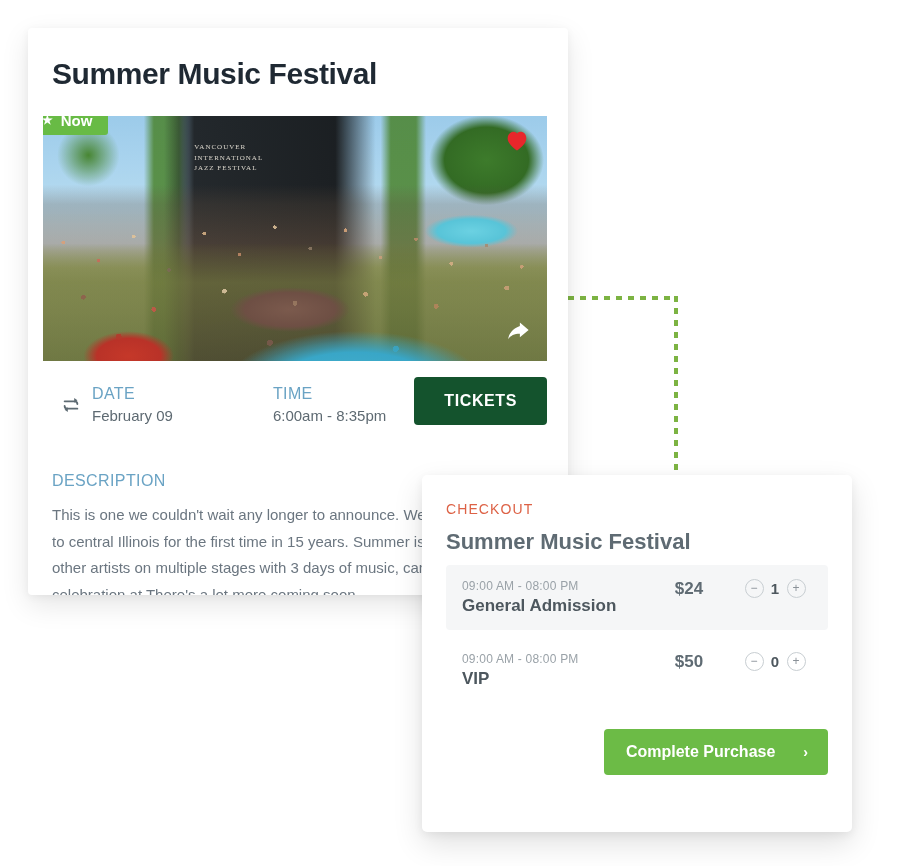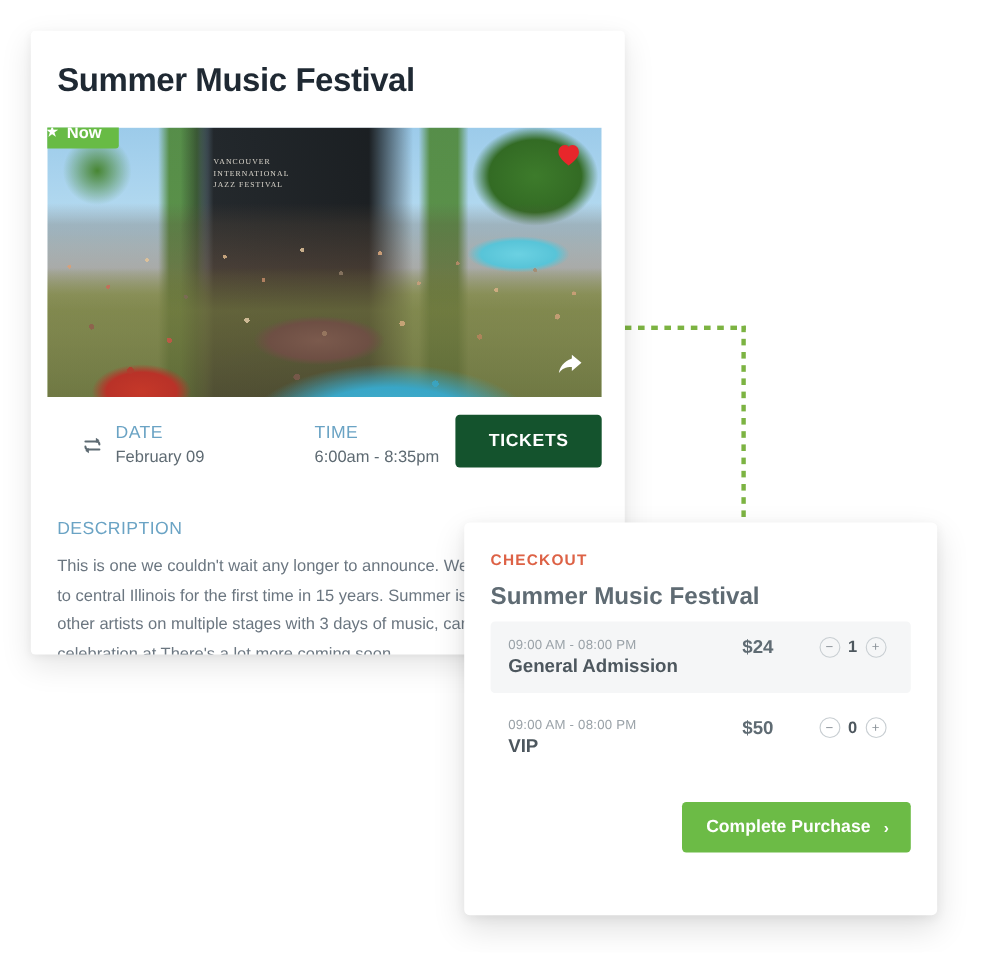--- a/index.html
+++ b/index.html
@@ -126,21 +126,21 @@
     content: ""; position: absolute; left: 0; bottom: -7px;
     border-width: 7px 8px 0 0; border-style: solid;
     border-color: #4f9a32 transparent transparent transparent;
   }
   .now-star { margin-right: 8px; font-size: 12px; line-height: 1; }
 
   .heart-icon { position: absolute; right: 16px; top: 10px; width: 28px; height: 28px; cursor: pointer; }
   .share-icon { position: absolute; right: 14px; bottom: 14px; width: 30px; height: 30px; cursor: pointer; }
 
   
-  .meta-row { display: flex; align-items: flex-start; padding: 24px 21px 0 15px; position: relative; }
+  .meta-row { display: flex; align-items: flex-start; padding: 24px 21px 0 2px; position: relative; }
   .repeat-icon { width: 22px; height: 20px; margin: 10px 10px 0 30px; flex: none; }
   .meta-block { margin-right: 0; }
   .meta-block.time { margin-left: 100px; }
   .meta-label { color: #6aa3c4; font-size: 16px; letter-spacing: 0.4px; }
   .meta-value { color: #5e6a72; font-size: 15px; margin-top: 4px; }
   .tickets-btn {
     position: absolute; right: 21px; top: 16px;
     background: #14532d; color: #ffffff; border: none; border-radius: 4px;
     padding: 15px 30px; font-size: 16px; font-weight: 700; letter-spacing: 0.6px;
     cursor: pointer; font-family: "Liberation Sans", sans-serif;
@@ -152,21 +152,21 @@
   .desc-body { color: #6b7680; font-size: 15px; line-height: 1.78; margin-top: 12px; }
 
   
   .checkout-card {
     position: absolute; left: 422px; top: 475px; width: 430px; height: 357px;
     background: #ffffff; border-radius: 5px;
     box-shadow: 0 12px 30px rgba(0,0,0,0.12), 0 3px 10px rgba(0,0,0,0.06);
     padding: 26px 24px 0 24px;
   }
   .checkout-kicker {
-    color: #dd6246; font-size: 14px; font-weight: 700; letter-spacing: 1.1px;
+    color: #dd6246; font-size: 14px; font-weight: 400; letter-spacing: 1.1px;
   }
   .checkout-title {
     color: #5f6b73; font-size: 22px; font-weight: 700; line-height: 1.36; margin-top: 10px;
   }
   .col-head { display: flex; justify-content: flex-end; margin-top: 16px; color: #b4bcc2; font-size: 14px; }
   .col-head .price-h { width: 86px; text-align: center; }
   .col-head .qtd-h { width: 86px; text-align: center; }
 
   .ticket-row {
     display: flex; align-items: flex-start; border-radius: 4px;
@@ -183,21 +183,21 @@
     color: #8a9198; font-size: 12px; line-height: 1; display: flex;
     align-items: center; justify-content: center; background: transparent; cursor: pointer;
     font-family: "Liberation Sans", sans-serif;
   }
   .step-qty { color: #4d575e; font-size: 15px; font-weight: 700; min-width: 9px; text-align: center; }
 
   .purchase-wrap { display: flex; justify-content: flex-end; margin-top: 26px; }
   .purchase-btn {
     background: #6cbb46; color: #ffffff; border: none; border-radius: 4px;
     padding: 14px 20px 14px 22px; font-size: 16px; font-weight: 700; cursor: pointer;
-    display: flex; align-items: center; gap: 12px;
+    display: flex; align-items: center; gap: 28px;
     font-family: "Liberation Sans", sans-serif;
   }
   .chev { font-size: 14px; font-weight: 700; }
 </style>
 </head>
 <body>
 
 <div class="stage">
 
   <div class="connector">

